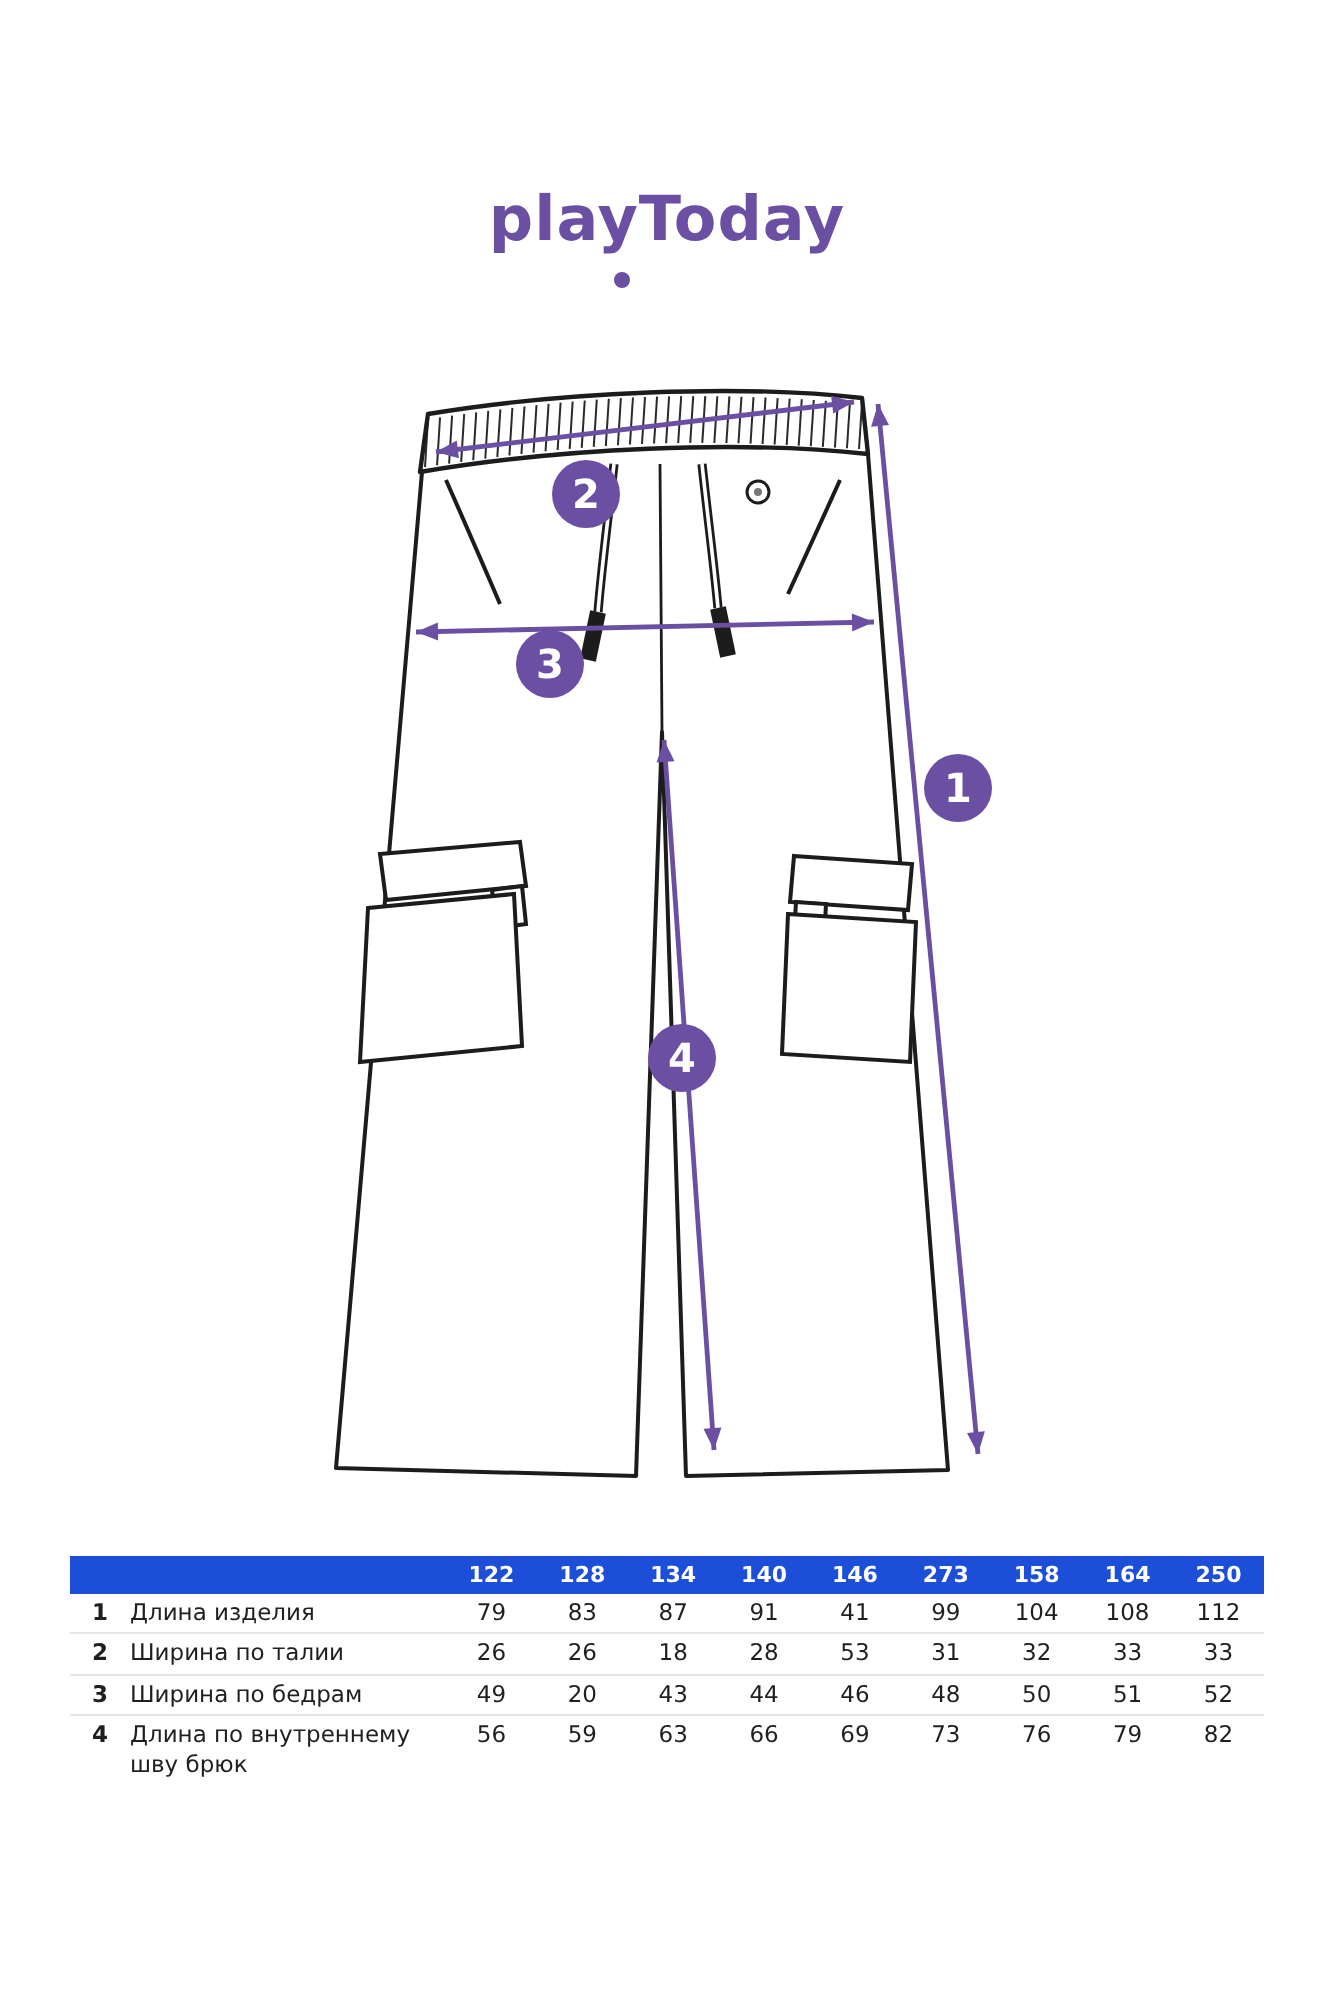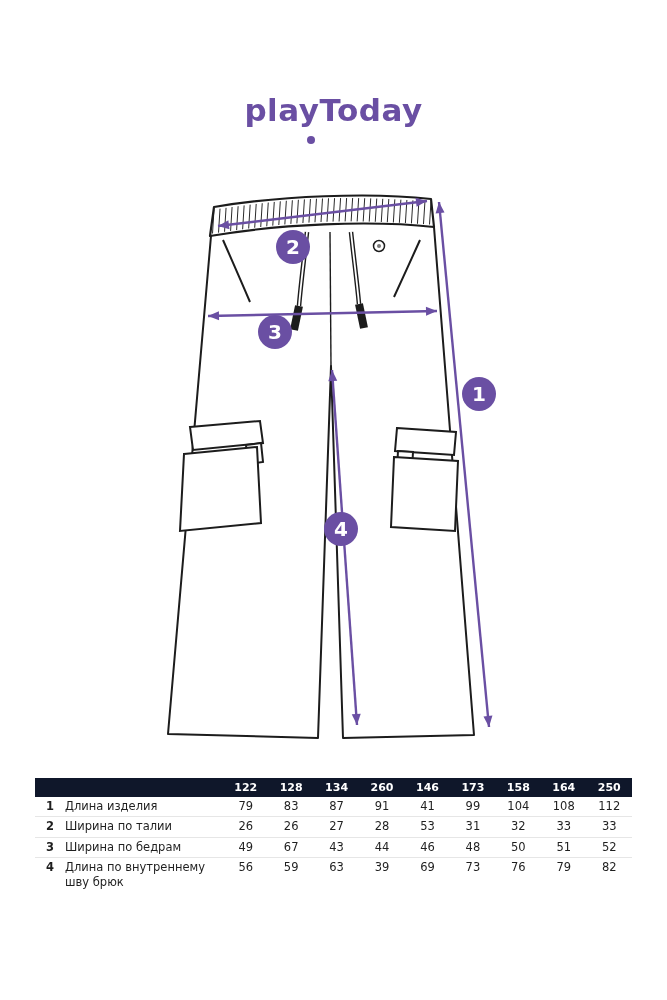--- a/index.html
+++ b/index.html
@@ -5,21 +5,21 @@
   html,body{margin:0;padding:0;background:#ffffff;}
   .page{position:relative;width:667px;height:952px;background:#fff;overflow:hidden;
         font-family:"DejaVu Sans",sans-serif;}
   .logo{position:absolute;top:92px;left:0;right:0;text-align:center;}
   .logo-text{font-size:31px;font-weight:bold;color:#6a4fa3;letter-spacing:0.5px;}
   .logo-dot{position:absolute;width:8px;height:8px;border-radius:50%;background:#6a4fa3;
             top:44px;left:50%;margin-left:-27px;}
   .drawing{position:absolute;left:0;top:160px;}
   .size-table{position:absolute;left:35px;top:778px;width:597px;border-collapse:collapse;
               font-size:11.5px;color:#1f1f1f;table-layout:fixed;}
-  .size-table thead th{background:#0f172a;color:#ffffff;font-weight:bold;font-size:11px;
+  .size-table thead th{background:#1d4ed8;color:#ffffff;font-weight:bold;font-size:11px;
                        padding:3px 0;text-align:center;}
   .size-table td{padding:2px 0 3px 0;text-align:center;vertical-align:top;
                  border-bottom:1px solid #e6e6e6;line-height:1.25;}
   .size-table tbody tr:last-child td{border-bottom:none;}
   .size-table .c-num{width:30px;font-weight:bold;}
   .size-table .c-name{width:150px;text-align:left;padding-right:8px;font-weight:normal;margin-top:18px;}
 </style>
 </head>
 <body>
 
@@ -132,23 +132,23 @@
   </svg>
 
   <table class="size-table">
       <thead>
         <tr>
           <th class="c-num"></th>
           <th class="c-name"></th>
           <th>122</th>
           <th>128</th>
           <th>134</th>
-          <th>260</th>
+          <th>140</th>
           <th>146</th>
-          <th>173</th>
+          <th>273</th>
           <th>158</th>
           <th>164</th>
           <th>250</th>
         </tr>
       </thead>
       <tbody>
         <tr>
           <td class="c-num">1</td>
           <td class="c-name">Длина изделия</td>
           <td>79</td>
@@ -159,48 +159,48 @@
           <td>99</td>
           <td>104</td>
           <td>108</td>
           <td>112</td>
         </tr>
         <tr>
           <td class="c-num">2</td>
           <td class="c-name">Ширина по талии</td>
           <td>26</td>
           <td>26</td>
-          <td>27</td>
+          <td>18</td>
           <td>28</td>
           <td>53</td>
           <td>31</td>
           <td>32</td>
           <td>33</td>
           <td>33</td>
         </tr>
         <tr>
           <td class="c-num">3</td>
           <td class="c-name">Ширина по бедрам</td>
           <td>49</td>
-          <td>67</td>
+          <td>20</td>
           <td>43</td>
           <td>44</td>
           <td>46</td>
           <td>48</td>
           <td>50</td>
           <td>51</td>
           <td>52</td>
         </tr>
         <tr>
           <td class="c-num">4</td>
           <td class="c-name">Длина по внутреннему шву брюк</td>
           <td>56</td>
           <td>59</td>
           <td>63</td>
-          <td>39</td>
+          <td>66</td>
           <td>69</td>
           <td>73</td>
           <td>76</td>
           <td>79</td>
           <td>82</td>
         </tr>
       </tbody>
     </table>
 
 </div>

